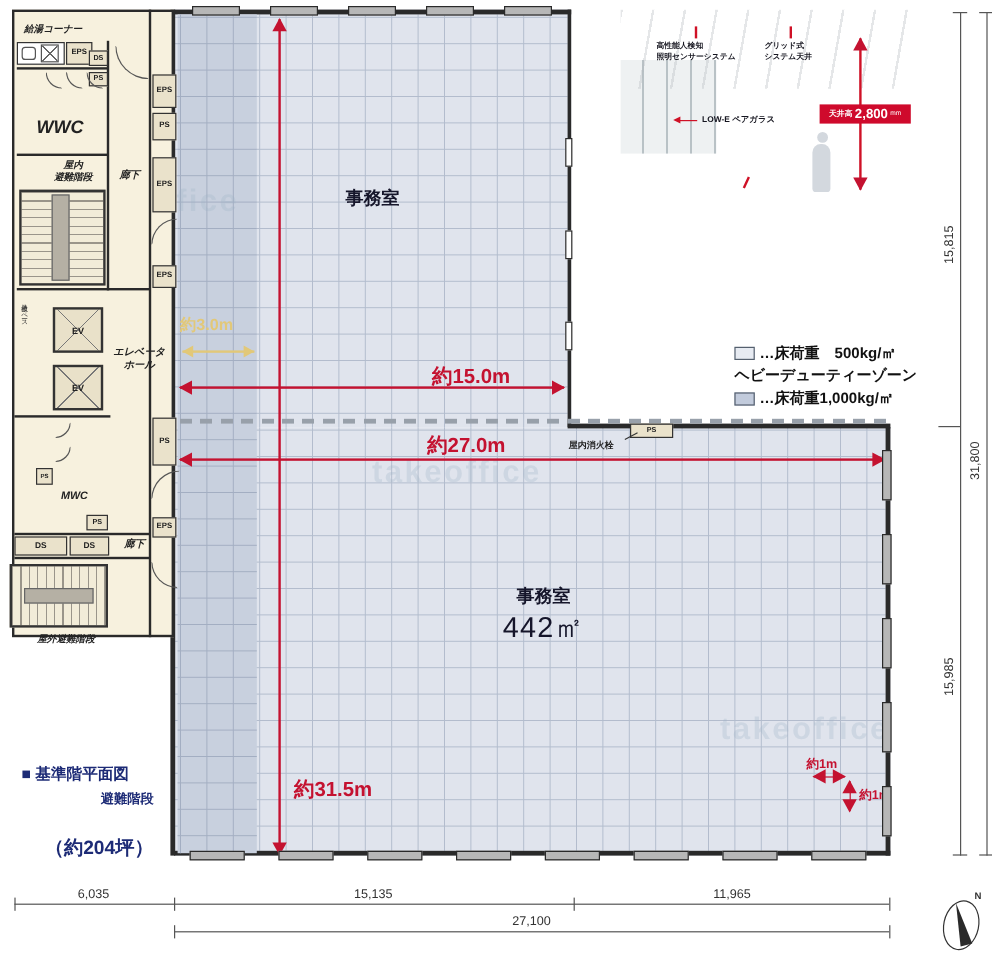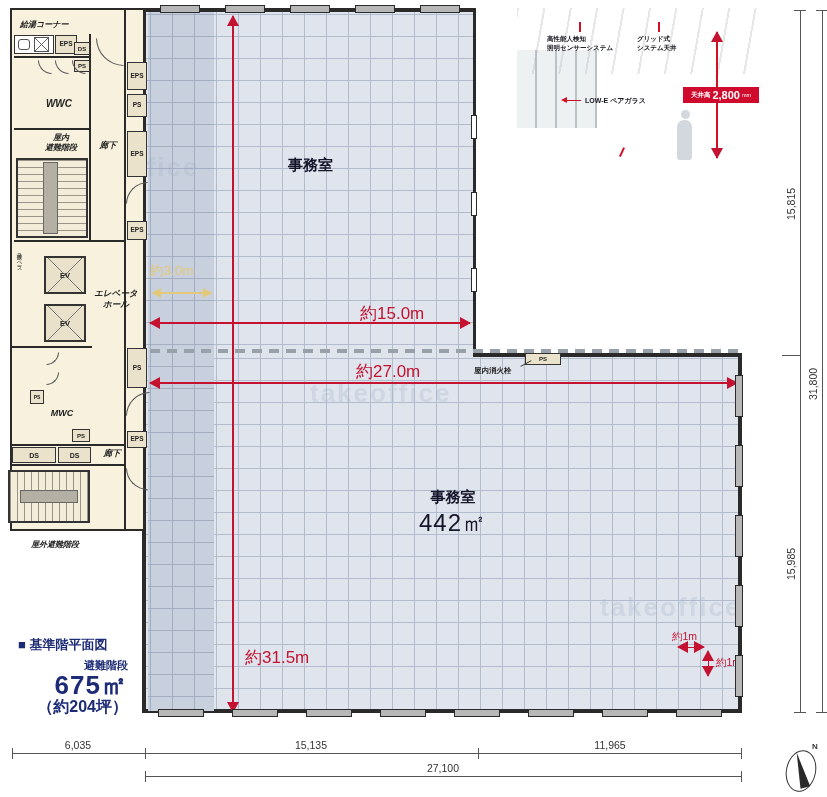--- a/index.html
+++ b/index.html
@@ -40,21 +40,21 @@
   .dimv{width:0;border-left:2.4px solid #c41230;}
   .dimv:before,.dimv:after{content:'';position:absolute;left:-7px;width:0;height:0;
      border-left:6px solid transparent;border-right:6px solid transparent;}
   .dimv:before{top:-1px;border-bottom:11px solid #c41230;}
   .dimv:after{bottom:-1px;border-top:11px solid #c41230;}
   .dimy{height:0;border-top:2.2px solid #e2c878;}
   .dimy:before,.dimy:after{content:'';position:absolute;top:-6px;width:0;height:0;
      border-top:5px solid transparent;border-bottom:5px solid transparent;}
   .dimy:before{left:0;border-right:9px solid #e2c878;}
   .dimy:after{right:0;border-left:9px solid #e2c878;}
-  .redlbl{color:#c41230;font-weight:normal;}
+  .redlbl{color:#c41230;font-weight:bold;}
   .dash{background:repeating-linear-gradient(90deg,#98a0aa 0 10px,transparent 10px 17px);}
   .dimline{background:#555;}
   .dimtxt{color:#333;font-size:10.5px;text-align:center;}
   .vtext{writing-mode:vertical-rl;transform:rotate(180deg);color:#333;font-size:10.5px;}
   
   .legend-row{display:flex;align-items:center;gap:4px;color:#111;font-size:12.5px;font-weight:bold;}
   .sw{width:17px;height:11px;border:1px solid #55606e;}
   .navy{color:#1d2b76;}
   
   .photo{background:linear-gradient(180deg,#f6f6f2 0%,#ececе6 40%,#c3c8c6 52%,#868e95 60%,#757d85 100%);overflow:hidden;}
@@ -94,21 +94,21 @@
   <div class="abs" style="left:18px;top:39px;width:12px;height:11px;border:1px solid #555;border-radius:3px;"></div>
   <div class="abs" style="left:34px;top:37px;width:15px;height:15px;border:1px solid #555;
        background-image:linear-gradient(45deg,transparent 47%,#666 47%,#666 53%,transparent 53%),linear-gradient(-45deg,transparent 47%,#666 47%,#666 53%,transparent 53%);"></div>
   <div class="abs chip" style="left:55px;top:35px;width:22px;height:19px;">EPS</div>
   <div class="abs chip" style="left:74px;top:42px;width:16px;height:13px;font-size:6px;">DS</div>
   <div class="abs chip" style="left:74px;top:60px;width:16px;height:12px;font-size:6px;">PS</div>
 
   <div class="abs arc" style="left:38px;top:60px;width:14px;height:14px;border-color:transparent transparent #555 #555;border-bottom-left-radius:14px;"></div>
   <div class="abs arc" style="left:55px;top:60px;width:14px;height:14px;border-color:transparent transparent #555 #555;border-bottom-left-radius:14px;"></div>
   <div class="abs arc" style="left:72px;top:60px;width:14px;height:14px;border-color:transparent transparent #555 #555;border-bottom-left-radius:14px;"></div>
-  <div class="abs corelabel" style="left:28px;top:98px;width:44px;font-size:10px;text-align:right;">WWC</div>
+  <div class="abs corelabel" style="left:28px;top:98px;width:44px;font-size:15px;">WWC</div>
 
   <div class="abs corelabel" style="left:34px;top:133px;width:54px;font-size:8px;">
     <span>屋内</span><br><span>避難階段</span>
   </div>
   <div class="abs stairs" style="left:16px;top:158px;width:72px;height:80px;"></div>
   <div class="abs landing" style="left:43px;top:162px;width:15px;height:72px;"></div>
 
   <div class="abs corelabel" style="left:94px;top:140px;width:28px;font-size:8.5px;">廊下</div>
   <div class="abs corelabel" style="left:98px;top:448px;width:28px;font-size:8.5px;">廊下</div>
 
@@ -130,21 +130,21 @@
   <div class="abs chip" style="left:30px;top:390px;width:14px;height:14px;font-size:5px;">PS</div>
   <div class="abs corelabel" style="left:42px;top:408px;width:40px;font-size:9px;">MWC</div>
   <div class="abs chip" style="left:72px;top:429px;width:18px;height:13px;font-size:6px;">PS</div>
   <div class="abs chip" style="left:12px;top:447px;width:44px;height:16px;font-size:7px;">DS</div>
   <div class="abs chip" style="left:58px;top:447px;width:33px;height:16px;font-size:7px;">DS</div>
   <div class="abs arc" style="left:46px;top:352px;width:13px;height:13px;border-color:transparent #555 #555 transparent;border-bottom-right-radius:13px;"></div>
   <div class="abs arc" style="left:46px;top:372px;width:13px;height:13px;border-color:transparent #555 #555 transparent;border-bottom-right-radius:13px;"></div>
 
   <div class="abs stairs" style="left:8px;top:470px;width:82px;height:53px;background-image:repeating-linear-gradient(90deg,#9a958a 0 1px,transparent 1px 7px);"></div>
   <div class="abs landing" style="left:20px;top:490px;width:58px;height:13px;"></div>
-  <div class="abs corelabel" style="left:20px;top:540px;width:70px;font-size:8px;">屋外避難階段</div>
+  <div class="abs corelabel" style="left:20px;top:528px;width:70px;font-size:8px;">屋外避難階段</div>
 
   <div class="abs arc" style="left:96px;top:38px;width:28px;height:28px;border-color:transparent transparent #555 #555;border-bottom-left-radius:28px;"></div>
   <div class="abs arc" style="left:126px;top:182px;width:22px;height:22px;border-color:#555 transparent transparent #555;border-top-left-radius:22px;"></div>
   <div class="abs arc" style="left:126px;top:392px;width:24px;height:24px;border-color:#555 transparent transparent #555;border-top-left-radius:24px;"></div>
   <div class="abs arc" style="left:126px;top:468px;width:22px;height:22px;border-color:transparent transparent #555 #555;border-bottom-left-radius:22px;"></div>
 
   <div class="abs" style="left:228px;top:156px;width:165px;text-align:center;color:#15152a;">
     <div style="font-size:15px;font-weight:bold;">事務室</div>
   </div>
   <div class="abs" style="left:368px;top:488px;width:170px;text-align:center;color:#15152a;">
@@ -167,24 +167,36 @@
   <div class="abs dimh" style="left:150px;top:382px;width:587px;"></div>
 
   <div class="abs dimv" style="left:232px;top:16px;height:696px;"></div>
   <div class="abs redlbl" style="left:245px;top:646px;font-size:17px;">約31.5m</div>
 
   <div class="abs redlbl" style="left:672px;top:630px;font-size:10.5px;">約1m</div>
   <div class="abs dimh" style="left:678px;top:647px;width:26px;border-top-width:1.6px;"></div>
   <div class="abs dimv" style="left:708px;top:651px;height:25px;border-left-width:1.6px;"></div>
   <div class="abs redlbl" style="left:716px;top:656px;font-size:10.5px;">約1m</div>
 
+  <div class="abs" style="left:612px;top:286px;width:200px;">
+    <div class="legend-row">
+      <span class="sw" style="background:#e7ebf2;"></span>
+      <span>…床荷重　500kg/㎡</span>
+    </div>
+    <div class="legend-row" style="margin-top:2px;">
+      <span>ヘビーデューティーゾーン</span>
+    </div>
+    <div class="legend-row" style="margin-top:2px;">
+      <span class="sw" style="background:#c2cbdc;"></span>
+      <span>…床荷重1,000kg/㎡</span>
+    </div>
+  </div>
 
   <div class="abs navy" style="left:18px;top:636px;width:120px;font-size:13px;font-weight:bold;">■ 基準階平面図</div>
   <div class="abs navy" style="left:18px;top:658px;width:110px;font-size:11px;font-weight:bold;text-align:right;">避難階段</div>
-  <div class="abs navy" style="left:18px;top:668px;width:110px;font-size:26px;font-weight:bold;text-align:right;letter-spacing:1px;">675㎡</div>
   <div class="abs navy" style="left:10px;top:697px;width:118px;font-size:16px;font-weight:bold;text-align:right;">（約204坪）</div>
 
   <div class="abs photo" style="left:517px;top:8px;width:243px;height:162px;">
     <div class="abs" style="left:0;top:42px;width:80px;height:78px;
          background:repeating-linear-gradient(90deg,#eef1f2 0 18px,#b9c2c6 18px 20px);"></div>
     <div class="abs" style="left:0;top:0;width:243px;height:66px;
          background:repeating-linear-gradient(100deg,rgba(180,185,190,.35) 0 2px,transparent 2px 26px);"></div>
     <div class="abs" style="left:160px;top:112px;width:15px;height:40px;background:#d3d8de;border-radius:7px 7px 3px 3px;"></div>
     <div class="abs" style="left:164px;top:102px;width:9px;height:9px;background:#d3d8de;border-radius:50%;"></div>
 

